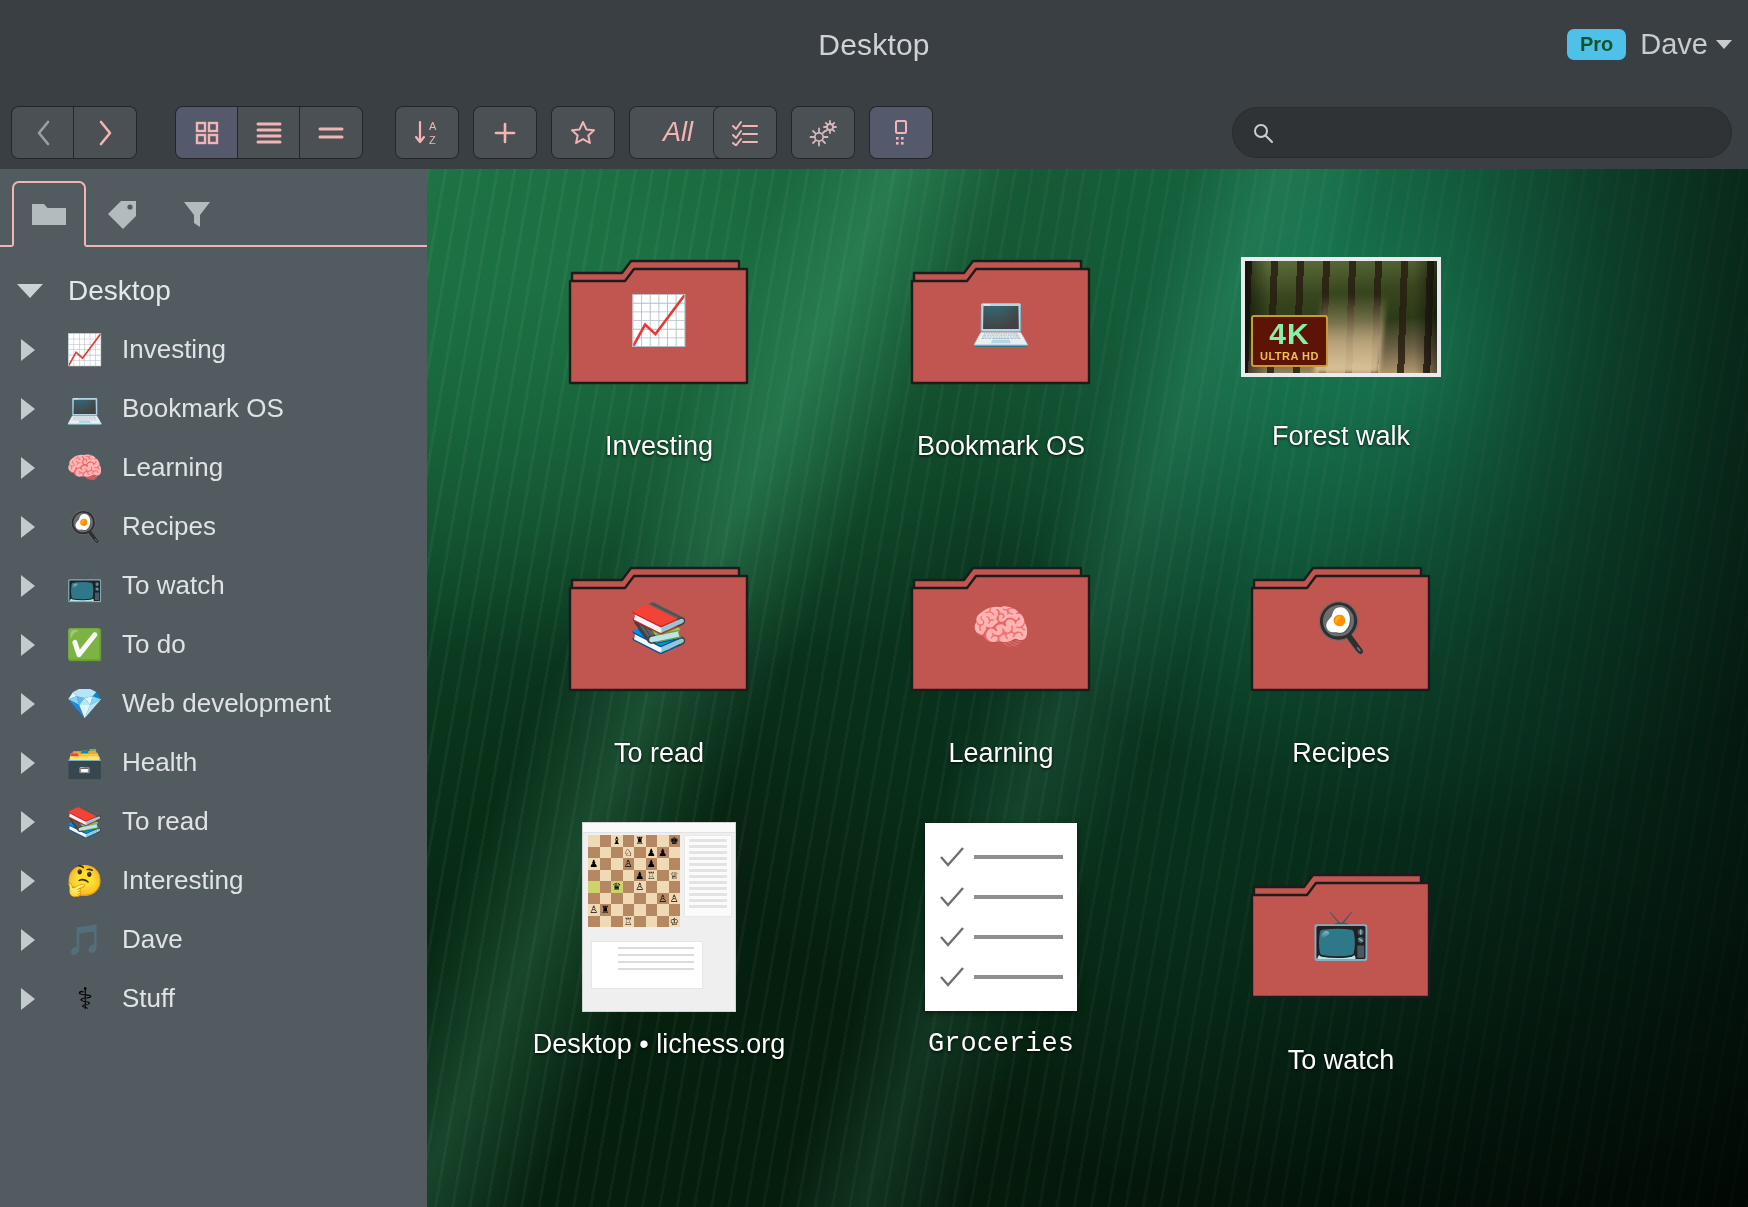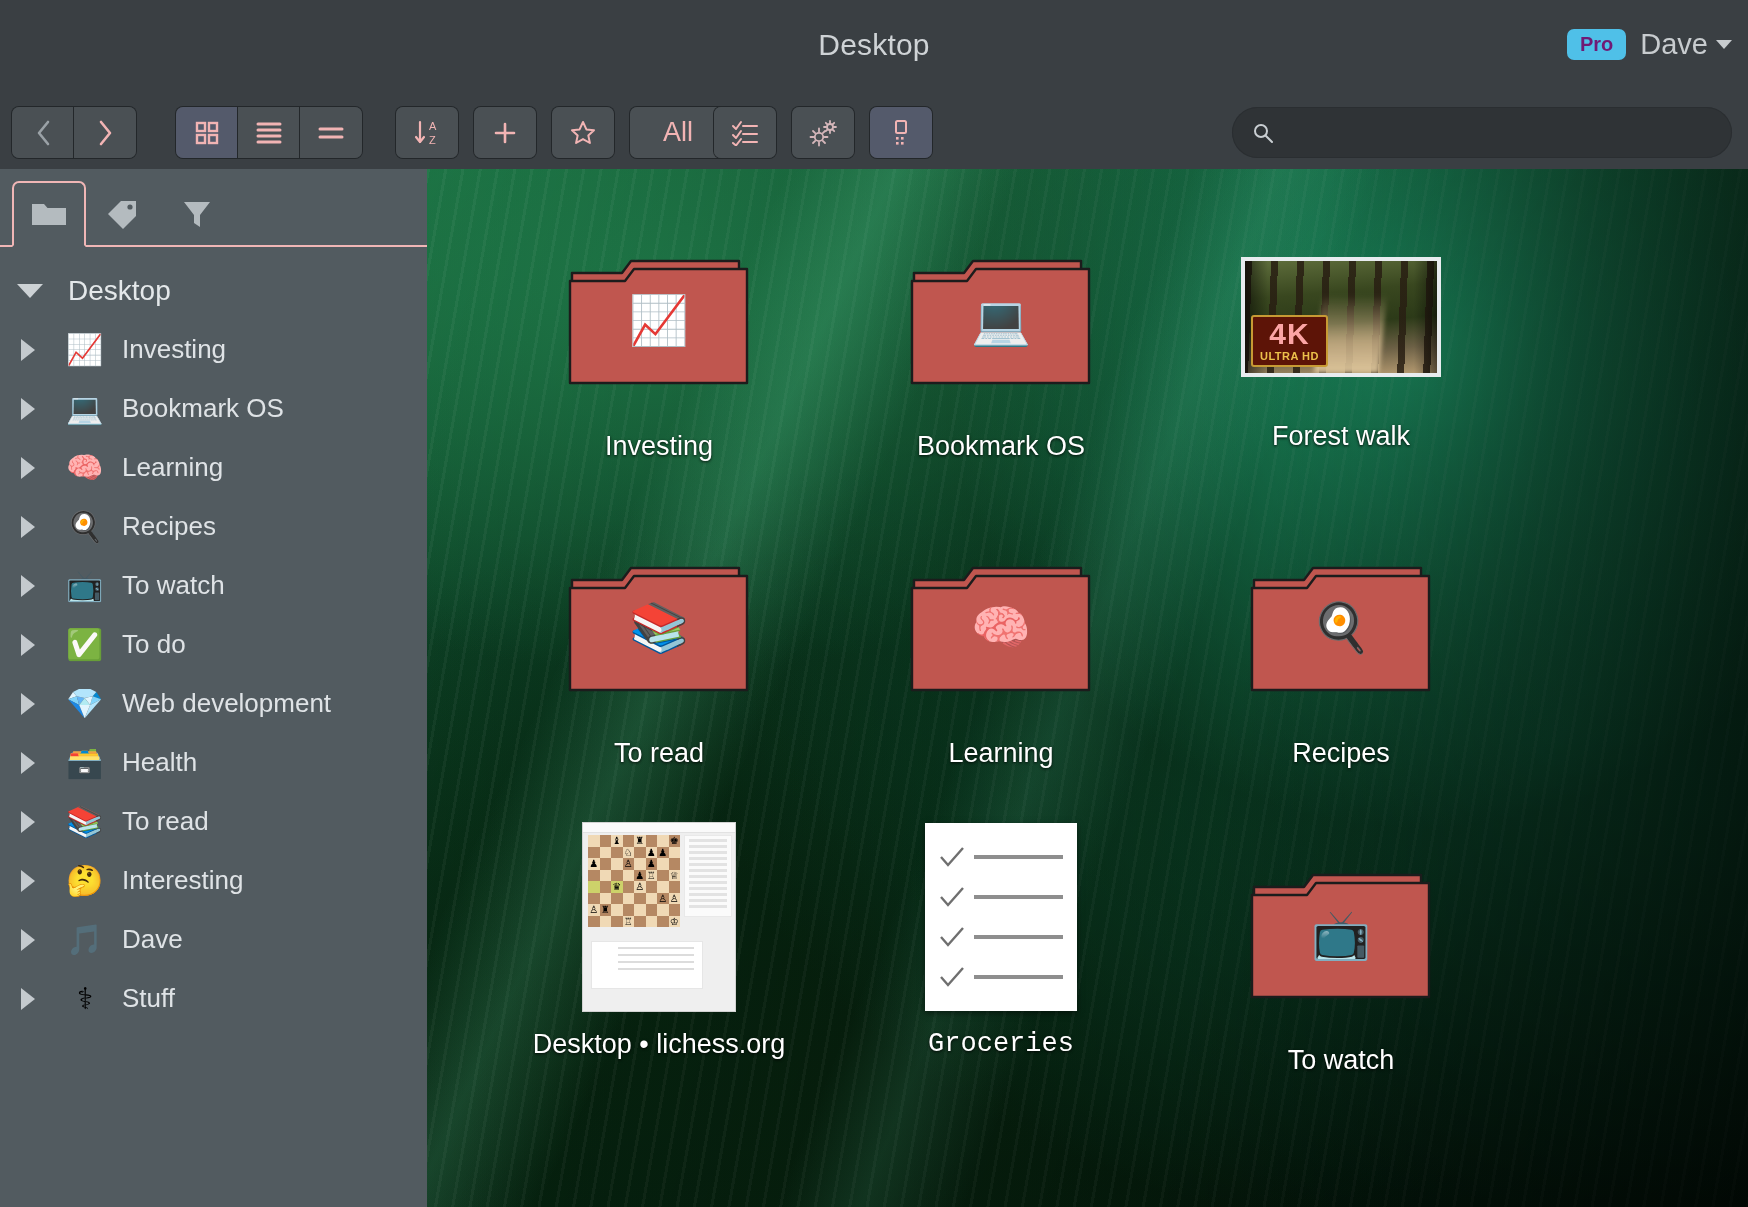--- a/index.html
+++ b/index.html
@@ -25,21 +25,21 @@
   #title {
     position: absolute; left: 0; top: 28px; width: 1748px;
     text-align: center;
     font-size: 30px; color: #cfd3d6; letter-spacing: .2px;
   }
   #user-area {
     position: absolute; right: 16px; top: 28px;
     display: flex; align-items: center; gap: 14px;
   }
   #pro-badge {
-    background: #4fc0e8; color: #701a75;
+    background: #4fc0e8; color: #14532d;
     font-size: 20px; font-weight: bold;
     border-radius: 7px;
     padding: 5px 13px 6px 13px;
     line-height: 1;
   }
   #user-name {
     font-size: 29px; color: #c8cccf;
   }
   #user-caret {
     width: 0; height: 0; margin-left: -6px;
@@ -64,21 +64,21 @@
   .tb-btn {
     width: 62px; height: 51px;
     background: #4a5054;
     display: flex; align-items: center; justify-content: center;
     border-right: 1px solid #23272a;
     box-sizing: border-box;
     cursor: pointer;
   }
   .tb-btn:last-child { border-right: none; }
   .tb-btn.active { background: #545a6b; }
-  .tb-btn.wide { width: 96px; }
+  .tb-btn.wide { width: 96px; font-style: italic; }
   .tb-ico { color: #f2b4b4; }
 
   #grp-nav  { left: 12px; }
   #grp-view { left: 176px; }
   #grp-sort { left: 396px; }
   #grp-add  { left: 474px; }
   #grp-star { left: 552px; }
   #grp-all  { left: 630px; }
   #grp-check{ left: 714px; }
   #grp-gear { left: 792px; }
@@ -236,21 +236,21 @@
   }
   .badge-4k {
     position: absolute; left: 6px; bottom: 6px;
     background: #5d1407;
     border: 2px solid #c79a34;
     border-radius: 3px;
     padding: 2px 7px 3px 7px;
     text-align: center;
     line-height: 1;
   }
-  .badge-4k .b1 { font-size: 30px; font-weight: bold; color: #fca5a5; letter-spacing: 1px; display: block; }
+  .badge-4k .b1 { font-size: 30px; font-weight: bold; color: #86efac; letter-spacing: 1px; display: block; }
   .badge-4k .b2 { font-size: 11px; font-weight: bold; color: #ecc14b; letter-spacing: .5px; display: block; margin-top: 2px; }
 
   
   .chess-shot {
     width: 152px; height: 188px;
     background: #efefef; border: 1px solid #d2d2d2;
     position: relative; overflow: hidden;
   }
   .chess-topbar { height: 9px; background: #fafafa; border-bottom: 1px solid #e2e2e2; }
   .chess-board {

